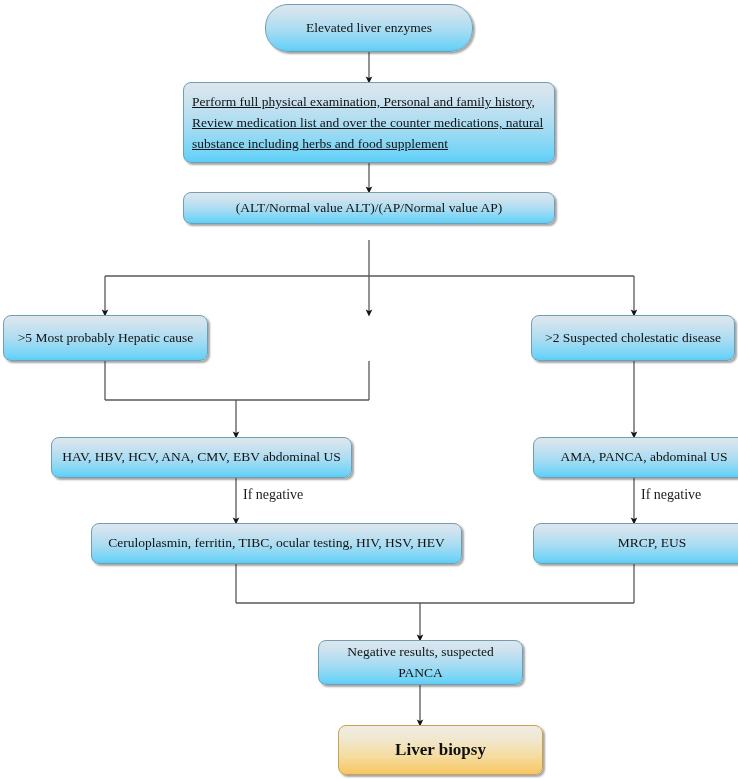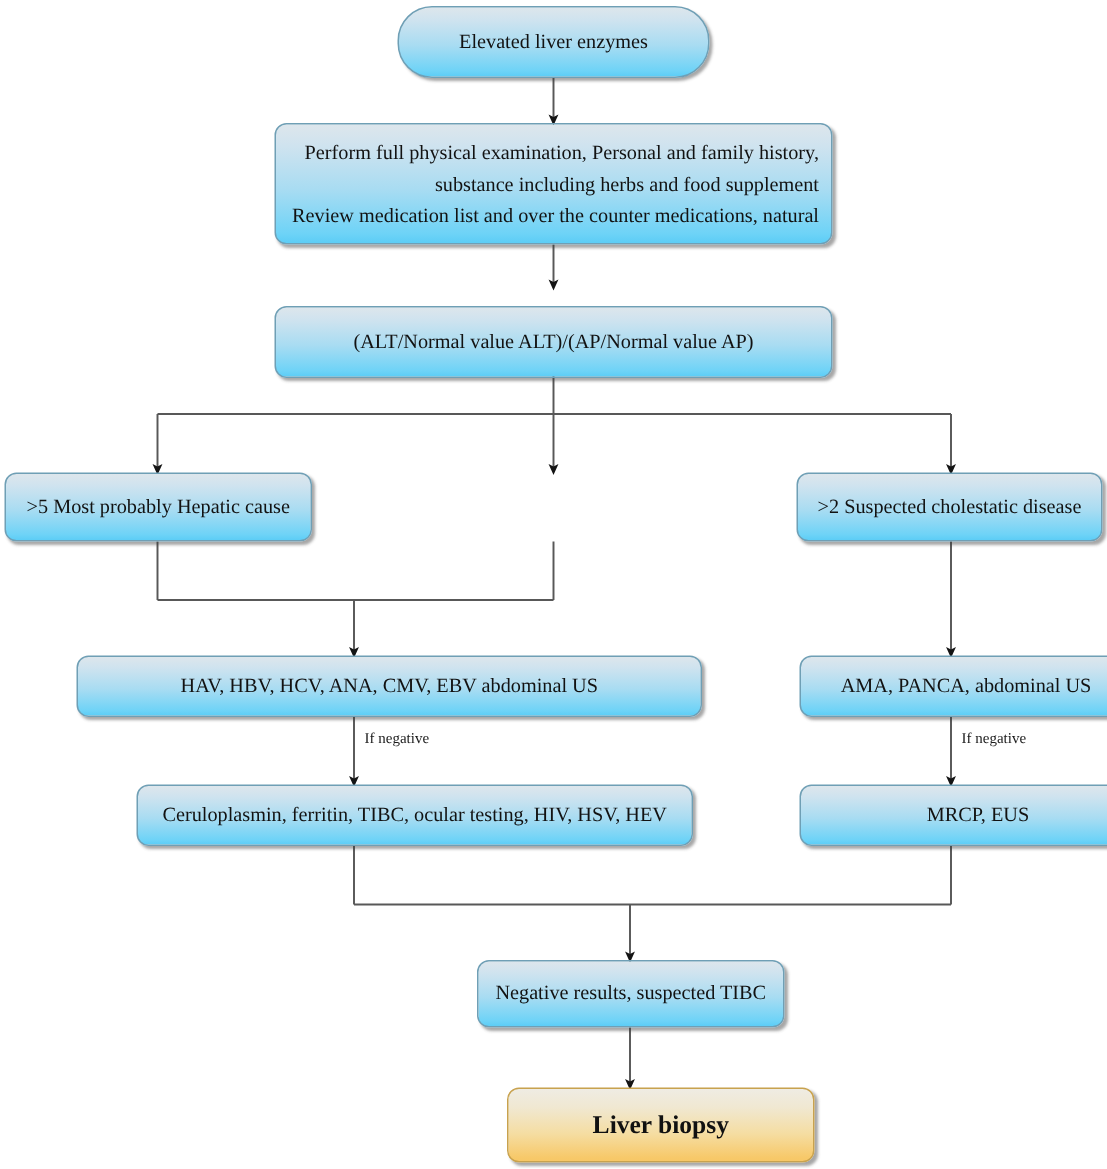--- a/index.html
+++ b/index.html
@@ -40,35 +40,36 @@
     font-size: 13.5px;
     line-height: 1.55;
     padding: 2px 8px;
   }
   .node.multiline {
     display: block;
     padding-top: 9px;
   }
   .node.multiline .line {
     display: block;
-    text-align: right;
+    text-align: left;
     white-space: nowrap;
+    text-decoration: underline;
   }
   .node.biopsy {
     border: 1px solid #c8a24e;
     background: linear-gradient(to bottom, #efece3 0%, #f0e8d2 25%, #f5dda2 62%, #f7c96a 95%, #f7c766 100%);
     font-weight: bold;
     font-size: 17px;
     color: #111111;
     box-shadow: 2px 2px 2px rgba(60,60,60,0.45);
     margin-left: 20px;
   }
   .edge-label {
     position: absolute;
-    font-size: 10px;
+    font-size: 14px;
     color: #1a1a1a;
     white-space: nowrap;
     font-family: "Liberation Serif", "DejaVu Serif", serif;
   }
 </style>
 </head>
 <body>
 
 <div id="canvas">
 
@@ -109,55 +110,55 @@
       <path d="M420,685 L420,723" marker-end="url(#arrow)"></path>
     </g>
   </svg>
 
   <div class="node" style="left:265px; top:4px; width:208px; height:48px;border-radius:23px;">
     <span>Elevated liver enzymes</span>
   </div>
 
   <div class="node multiline" style="left:183px; top:82px; width:372px; height:81px;">
     <span class="line">Perform full physical examination, Personal and family history,</span>
+    <span class="line">Review medication list and over the counter medications, natural</span>
     <span class="line">substance including herbs and food supplement</span>
-    <span class="line">Review medication list and over the counter medications, natural</span>
   </div>
 
-  <div class="node" style="left:183px; top:192px; width:372px; height:48px;margin-top:12px;">
+  <div class="node" style="left:183px; top:192px; width:372px; height:32px;">
     <span>(ALT/Normal value ALT)/(AP/Normal value AP)</span>
   </div>
 
   <div class="node" style="left:3px; top:315px; width:205px; height:46px;">
     <span>&gt;5 Most probably Hepatic cause</span>
   </div>
 
 
   <div class="node" style="left:531px; top:315px; width:204px; height:46px;">
     <span>&gt;2 Suspected cholestatic disease</span>
   </div>
 
-  <div class="node" style="left:51px; top:437px; width:417px; height:41px;">
+  <div class="node" style="left:51px; top:437px; width:301px; height:41px;">
     <span>HAV, HBV, HCV, ANA, CMV, EBV abdominal US</span>
   </div>
 
   <div class="node" style="left:533px; top:437px; width:222px; height:41px;text-align:center;">
     <span>AMA, PANCA, abdominal US</span>
   </div>
 
   <div class="node" style="left:51px; top:523px; width:371px; height:41px;margin-left:40px;">
     <span>Ceruloplasmin, ferritin, TIBC, ocular testing, HIV, HSV, HEV</span>
   </div>
 
   <div class="node" style="left:533px; top:523px; width:238px; height:41px;">
     <span>MRCP, EUS</span>
   </div>
 
   <div class="node" style="left:318px; top:640px; width:205px; height:45px;">
-    <span>Negative results, suspected TIBC</span>
+    <span>Negative results, suspected PANCA</span>
   </div>
 
   <div class="node biopsy" style="left:318px; top:725px; width:205px; height:50px;">
     <span>Liver biopsy</span>
   </div>
 
   <div class="edge-label" style="left:243px; top:487px;">
     <span>If negative</span>
   </div>
 

